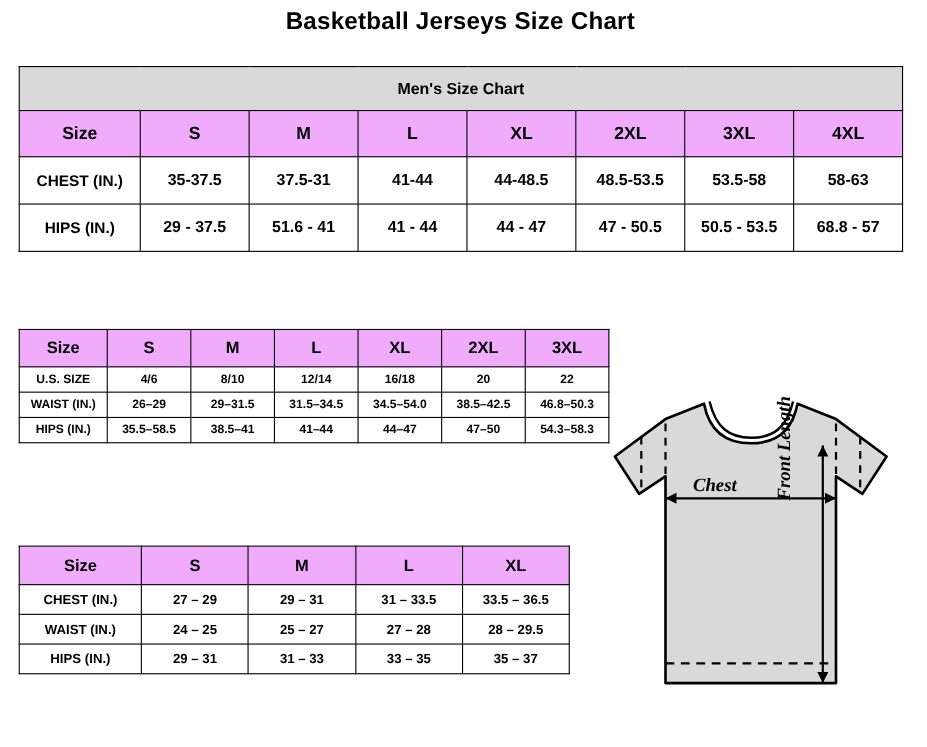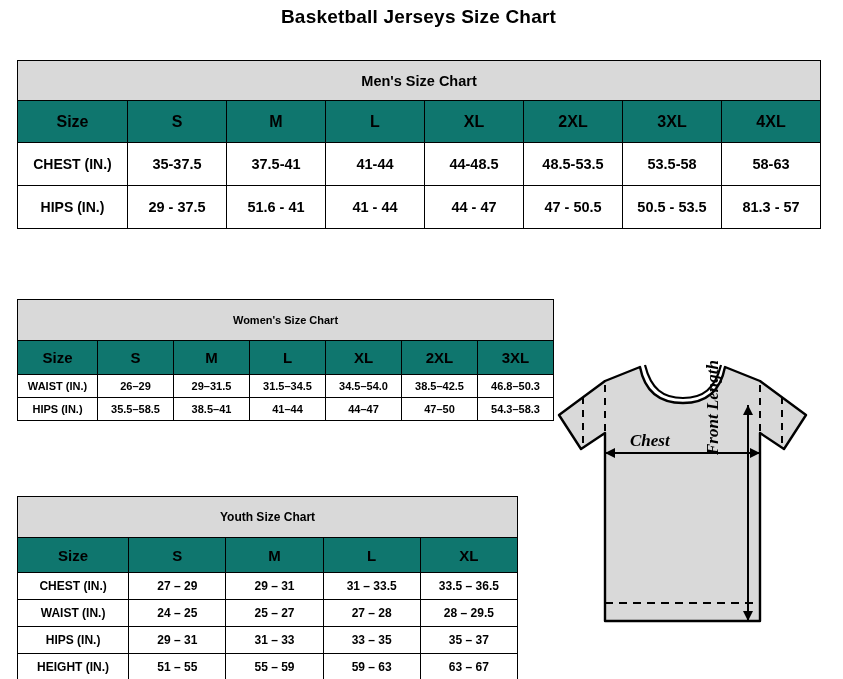--- a/index.html
+++ b/index.html
@@ -14,21 +14,21 @@
     font-family: "Liberation Sans", sans-serif;
     color: #000000;
     overflow: hidden;
   }
   #page-title {
     position: absolute;
     top: 6px;
     left: 0;
     width: 837px;
     text-align: center;
-    font-size: 19px;
+    font-size: 22px;
     font-weight: bold;
     letter-spacing: 0.2px;
   }
 
   table {
     border-collapse: collapse;
     table-layout: fixed;
   }
   table td, table th {
     border: 1px solid #000000;
@@ -37,21 +37,21 @@
     background: #ffffff;
     font-weight: bold;
     padding: 0;
   }
   .chart-caption {
     background: #d9d9d9 !important;
     font-size: 16px;
     font-weight: bold;
   }
   .hdr-row td {
-    background: #0f766e;
+    background: #f0abfc;
     font-weight: bold;
   }
 
   
   #mens-table {
     position: absolute;
     left: 17px;
     top: 60px;
     width: 803px;
   }
@@ -139,64 +139,70 @@
         <td>M</td>
         <td>L</td>
         <td>XL</td>
         <td>2XL</td>
         <td>3XL</td>
         <td>4XL</td>
       </tr>
       <tr>
         <td class="rowlabel">CHEST (IN.)</td>
         <td>35-37.5</td>
-        <td>37.5-41</td>
+        <td>37.5-31</td>
         <td>41-44</td>
         <td>44-48.5</td>
         <td>48.5-53.5</td>
         <td>53.5-58</td>
         <td>58-63</td>
       </tr>
       <tr>
         <td class="rowlabel">HIPS (IN.)</td>
         <td>29 - 37.5</td>
         <td>51.6 - 41</td>
         <td>41 - 44</td>
         <td>44 - 47</td>
         <td>47 - 50.5</td>
         <td>50.5 - 53.5</td>
-        <td>81.3 - 57</td>
+        <td>68.8 - 57</td>
       </tr>
     </tbody>
 </table>
 
 <table id="womens-table">
   <colgroup>
     <col style="width:80px">
       <col style="width:76px">
       <col style="width:76px">
       <col style="width:76px">
     <col style="width:76px">
       <col style="width:76px">
       <col style="width:76px">
   </colgroup>
   <tbody>
-      <tr>
-        <td class="chart-caption" colspan="7">Women's Size Chart</td>
-      </tr>
       <tr class="hdr-row">
         <td>Size</td>
         <td>S</td>
         <td>M</td>
         <td>L</td>
         <td>XL</td>
         <td>2XL</td>
         <td>3XL</td>
       </tr>
       <tr>
+        <td class="rowlabel">U.S. SIZE</td>
+        <td>4/6</td>
+        <td>8/10</td>
+        <td>12/14</td>
+        <td>16/18</td>
+        <td>20</td>
+        <td>22</td>
+      </tr>
+      <tr>
         <td class="rowlabel">WAIST  (IN.)</td>
         <td>26–29</td>
         <td>29–31.5</td>
         <td>31.5–34.5</td>
         <td>34.5–54.0</td>
         <td>38.5–42.5</td>
         <td>46.8–50.3</td>
       </tr>
       <tr>
         <td class="rowlabel">HIPS  (IN.)</td>
@@ -212,23 +218,20 @@
 
 <table id="youth-table">
   <colgroup>
     <col style="width:111px">
       <col style="width:97px">
       <col style="width:97px">
       <col style="width:97px">
       <col style="width:97px">
   </colgroup>
   <tbody>
-      <tr>
-        <td class="chart-caption" colspan="5">Youth Size Chart</td>
-      </tr>
       <tr class="hdr-row">
         <td>Size</td>
         <td>S</td>
         <td>M</td>
         <td>L</td>
         <td>XL</td>
       </tr>
       <tr>
         <td class="rowlabel">CHEST (IN.)</td>
         <td>27 – 29</td>
@@ -243,27 +246,20 @@
         <td>27 – 28</td>
         <td>28 – 29.5</td>
       </tr>
       <tr>
         <td class="rowlabel">HIPS  (IN.)</td>
         <td>29 – 31</td>
         <td>31 – 33</td>
         <td>33 – 35</td>
         <td>35 – 37</td>
       </tr>
-      <tr>
-        <td class="rowlabel">HEIGHT  (IN.)</td>
-        <td>51 – 55</td>
-        <td>55 – 59</td>
-        <td>59 – 63</td>
-        <td>63 – 67</td>
-      </tr>
     </tbody>
 </table>
 
 <div id="shirt-diagram">
   <svg width="290" height="320" viewBox="0 0 290 320">
 
     <path d="M95,22 L60,36 L14,70 L36,104 L60,88 L60,276 L215,276 L215,88 L239,104 L261,70 L215,36 L180,22
              C175,48 160,58 138,58 C116,58 100,48 95,22 Z" fill="#d9d9d9" stroke="#000000" stroke-width="2.4" stroke-linejoin="round"></path>
 
     <path d="M100,20 C106,44 118,53 138,53 C158,53 170,44 176,20" fill="none" stroke="#000000" stroke-width="2.2"></path>

